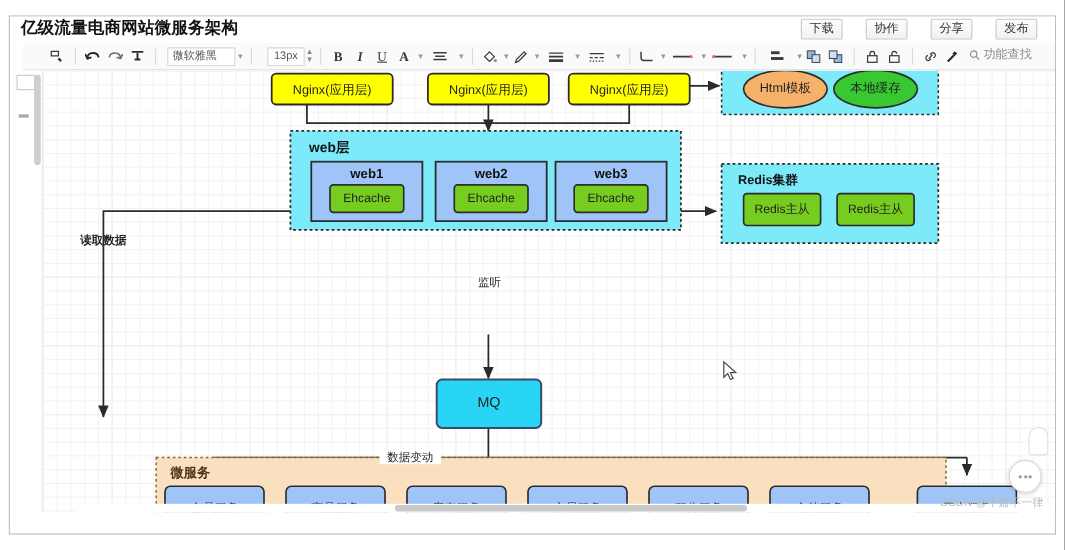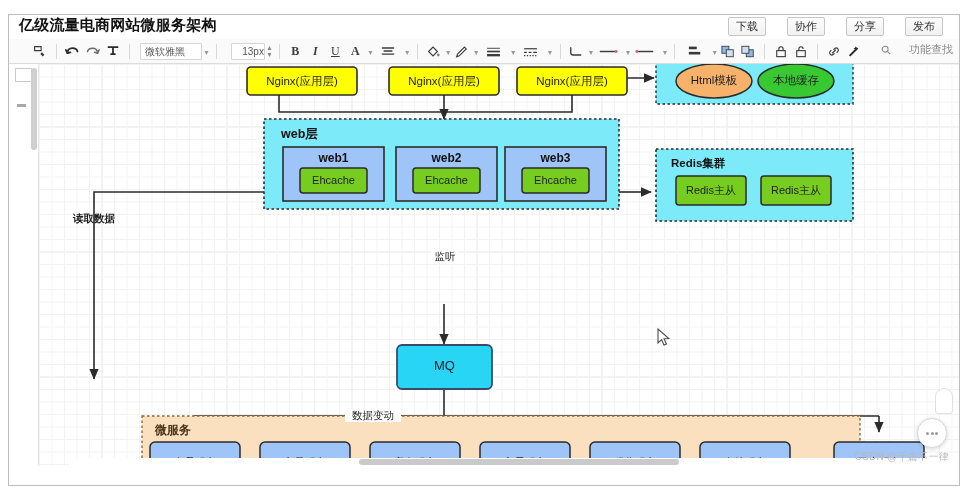--- a/index.html
+++ b/index.html
@@ -92,20 +92,21 @@
   
   .toolbar {
     position: relative;
     height: 25px;
     background: #fafafa;
     border-bottom: 1px solid #dcdcdc;
     display: flex;
     align-items: center;
     padding-left: 21px;
     gap: 0px;
+    margin-left: 12px;
   }
   .tool {
     height: 21px;
     min-width: 19px;
     display: inline-flex;
     align-items: center;
     justify-content: center;
     font-size: 12px;
     color: #3a3a3a;
     cursor: pointer;
@@ -141,42 +142,42 @@
     border-radius: 1px;
   }
   .fontsize {
     width: 34px;
     height: 17px;
     border: 1px solid #d6d6d6;
     background: #fff;
     font-size: 10px;
     color: #555;
     line-height: 15px;
-    text-align: right;
+    text-align: center;
     cursor: pointer;
     margin-left: 8px;
     border-radius: 1px;
   }
   .spin {
     font-size: 7px; color: #888;
     line-height: 7px;
     margin-left: 1px;
     display: flex; flex-direction: column;
   }
   .bold { font-weight: 700; font-family: "Liberation Serif", serif; }
   .ital { font-style: italic; font-family: "Liberation Serif", serif; font-weight:600;}
   .undl { text-decoration: underline; font-family: "Liberation Serif", serif; }
   .letA { font-family: "Liberation Serif", serif; font-weight: 600; }
 
   .search-box {
     position: absolute;
     right: 6px; top: 3px;
     display: flex;
     align-items: center;
-    gap: 18px;
+    gap: 3px;
     font-size: 11px;
     color: #8b8b8b;
     white-space: nowrap;
     overflow: hidden;
     width: 72px;
   }
 
   
   .bodyarea {
     position: relative;

